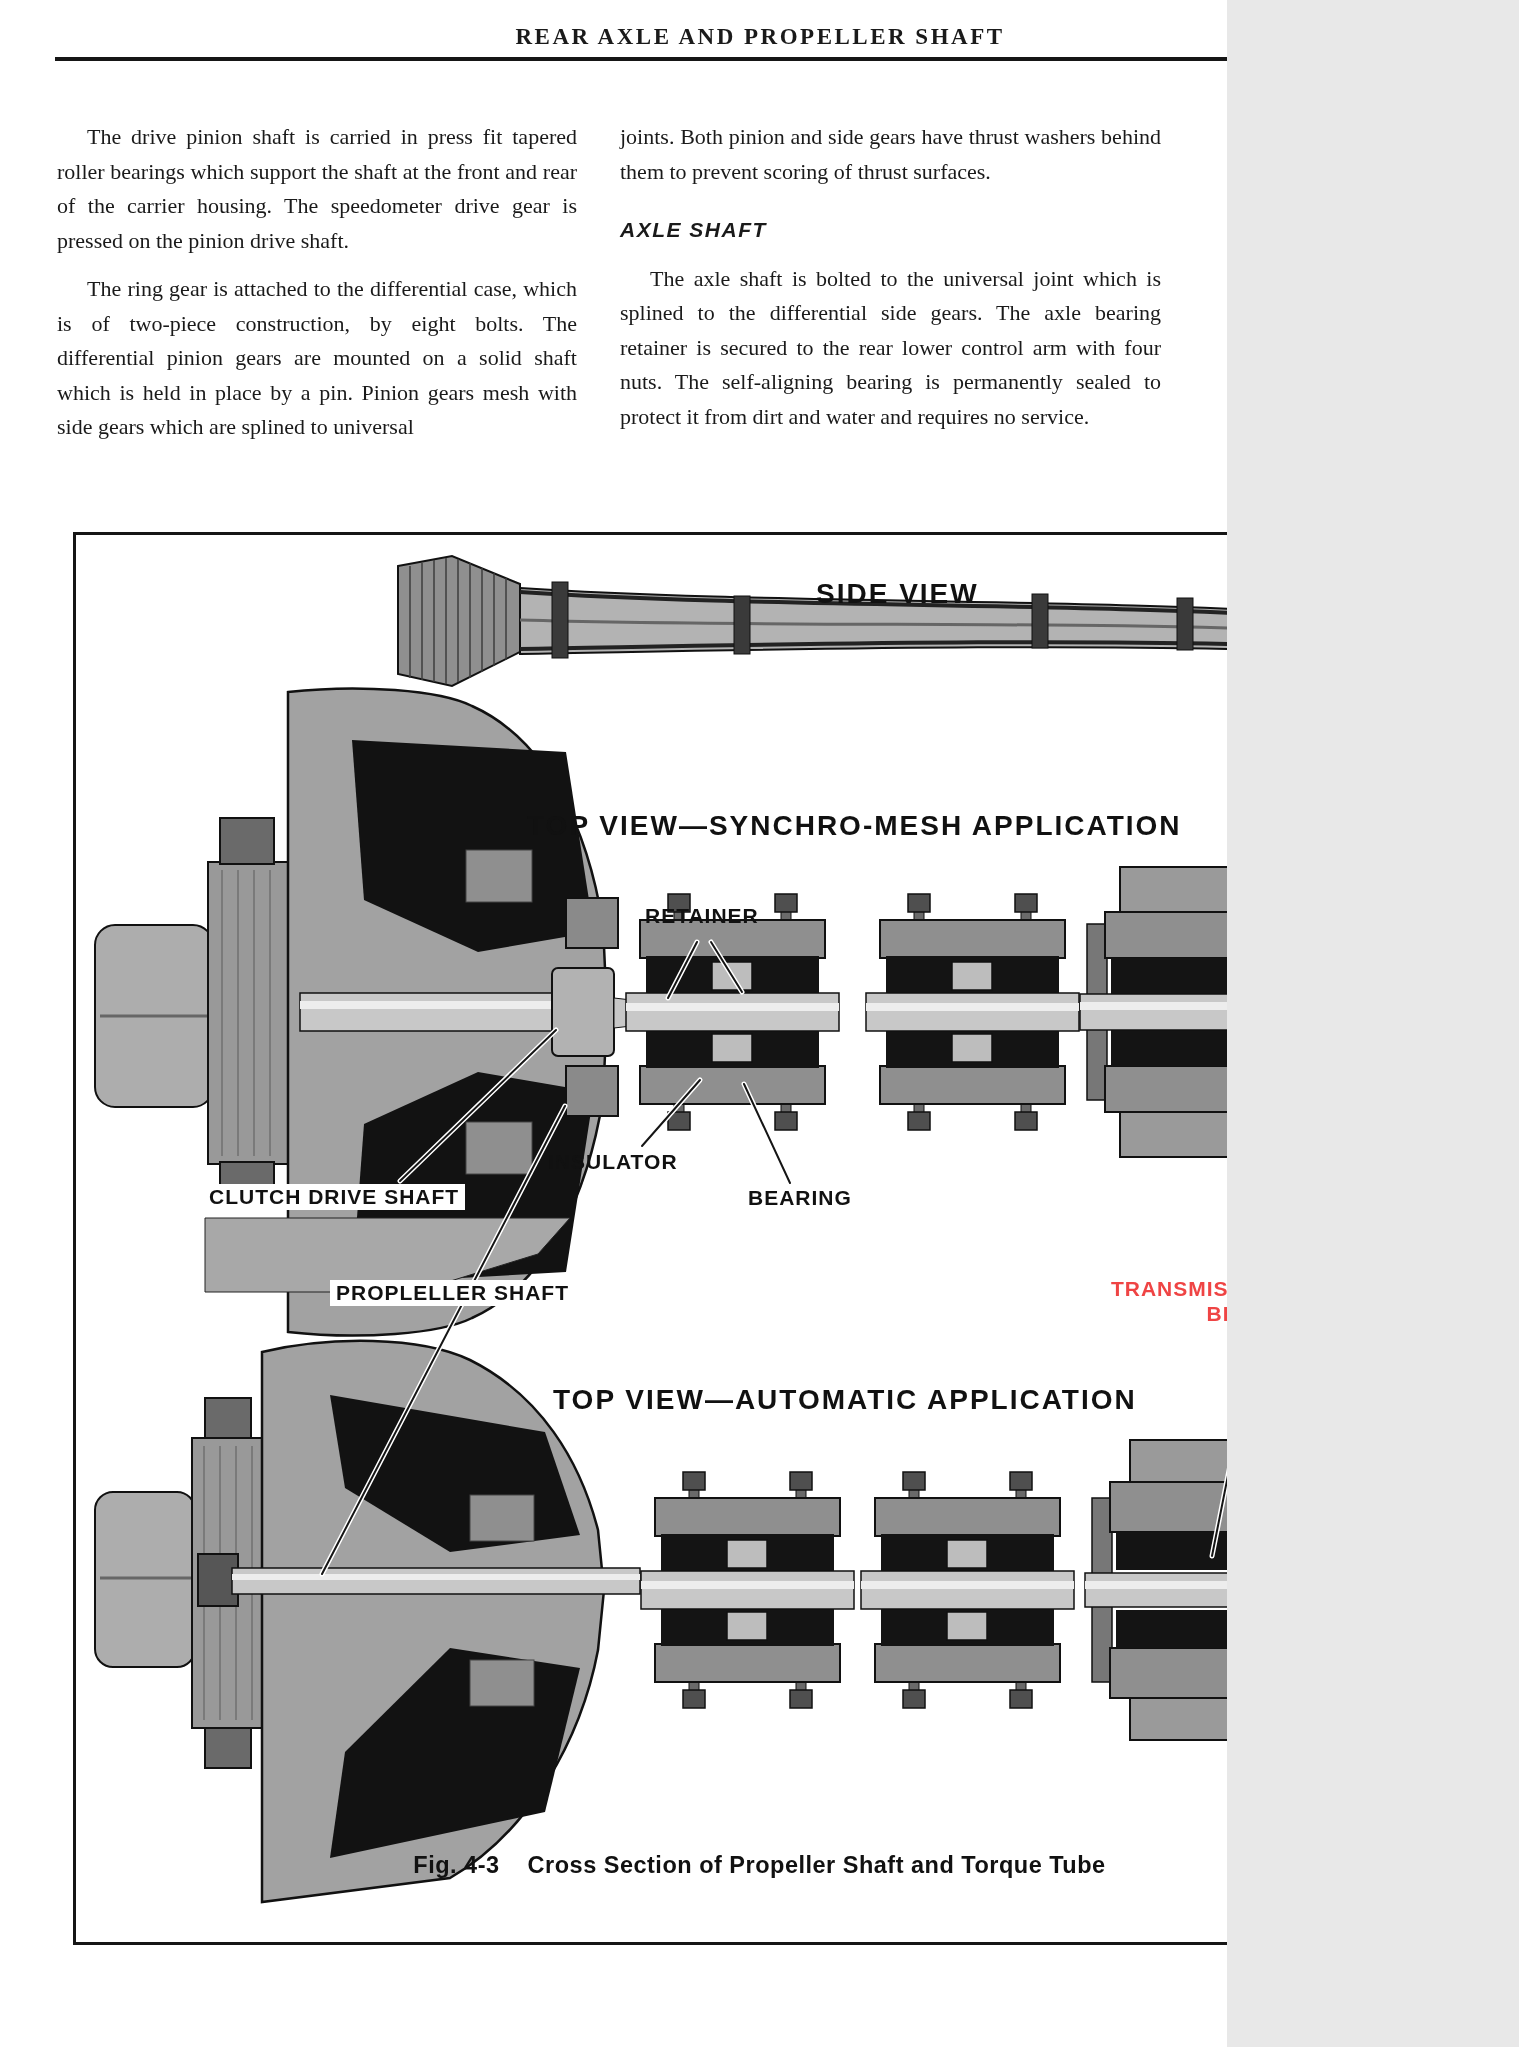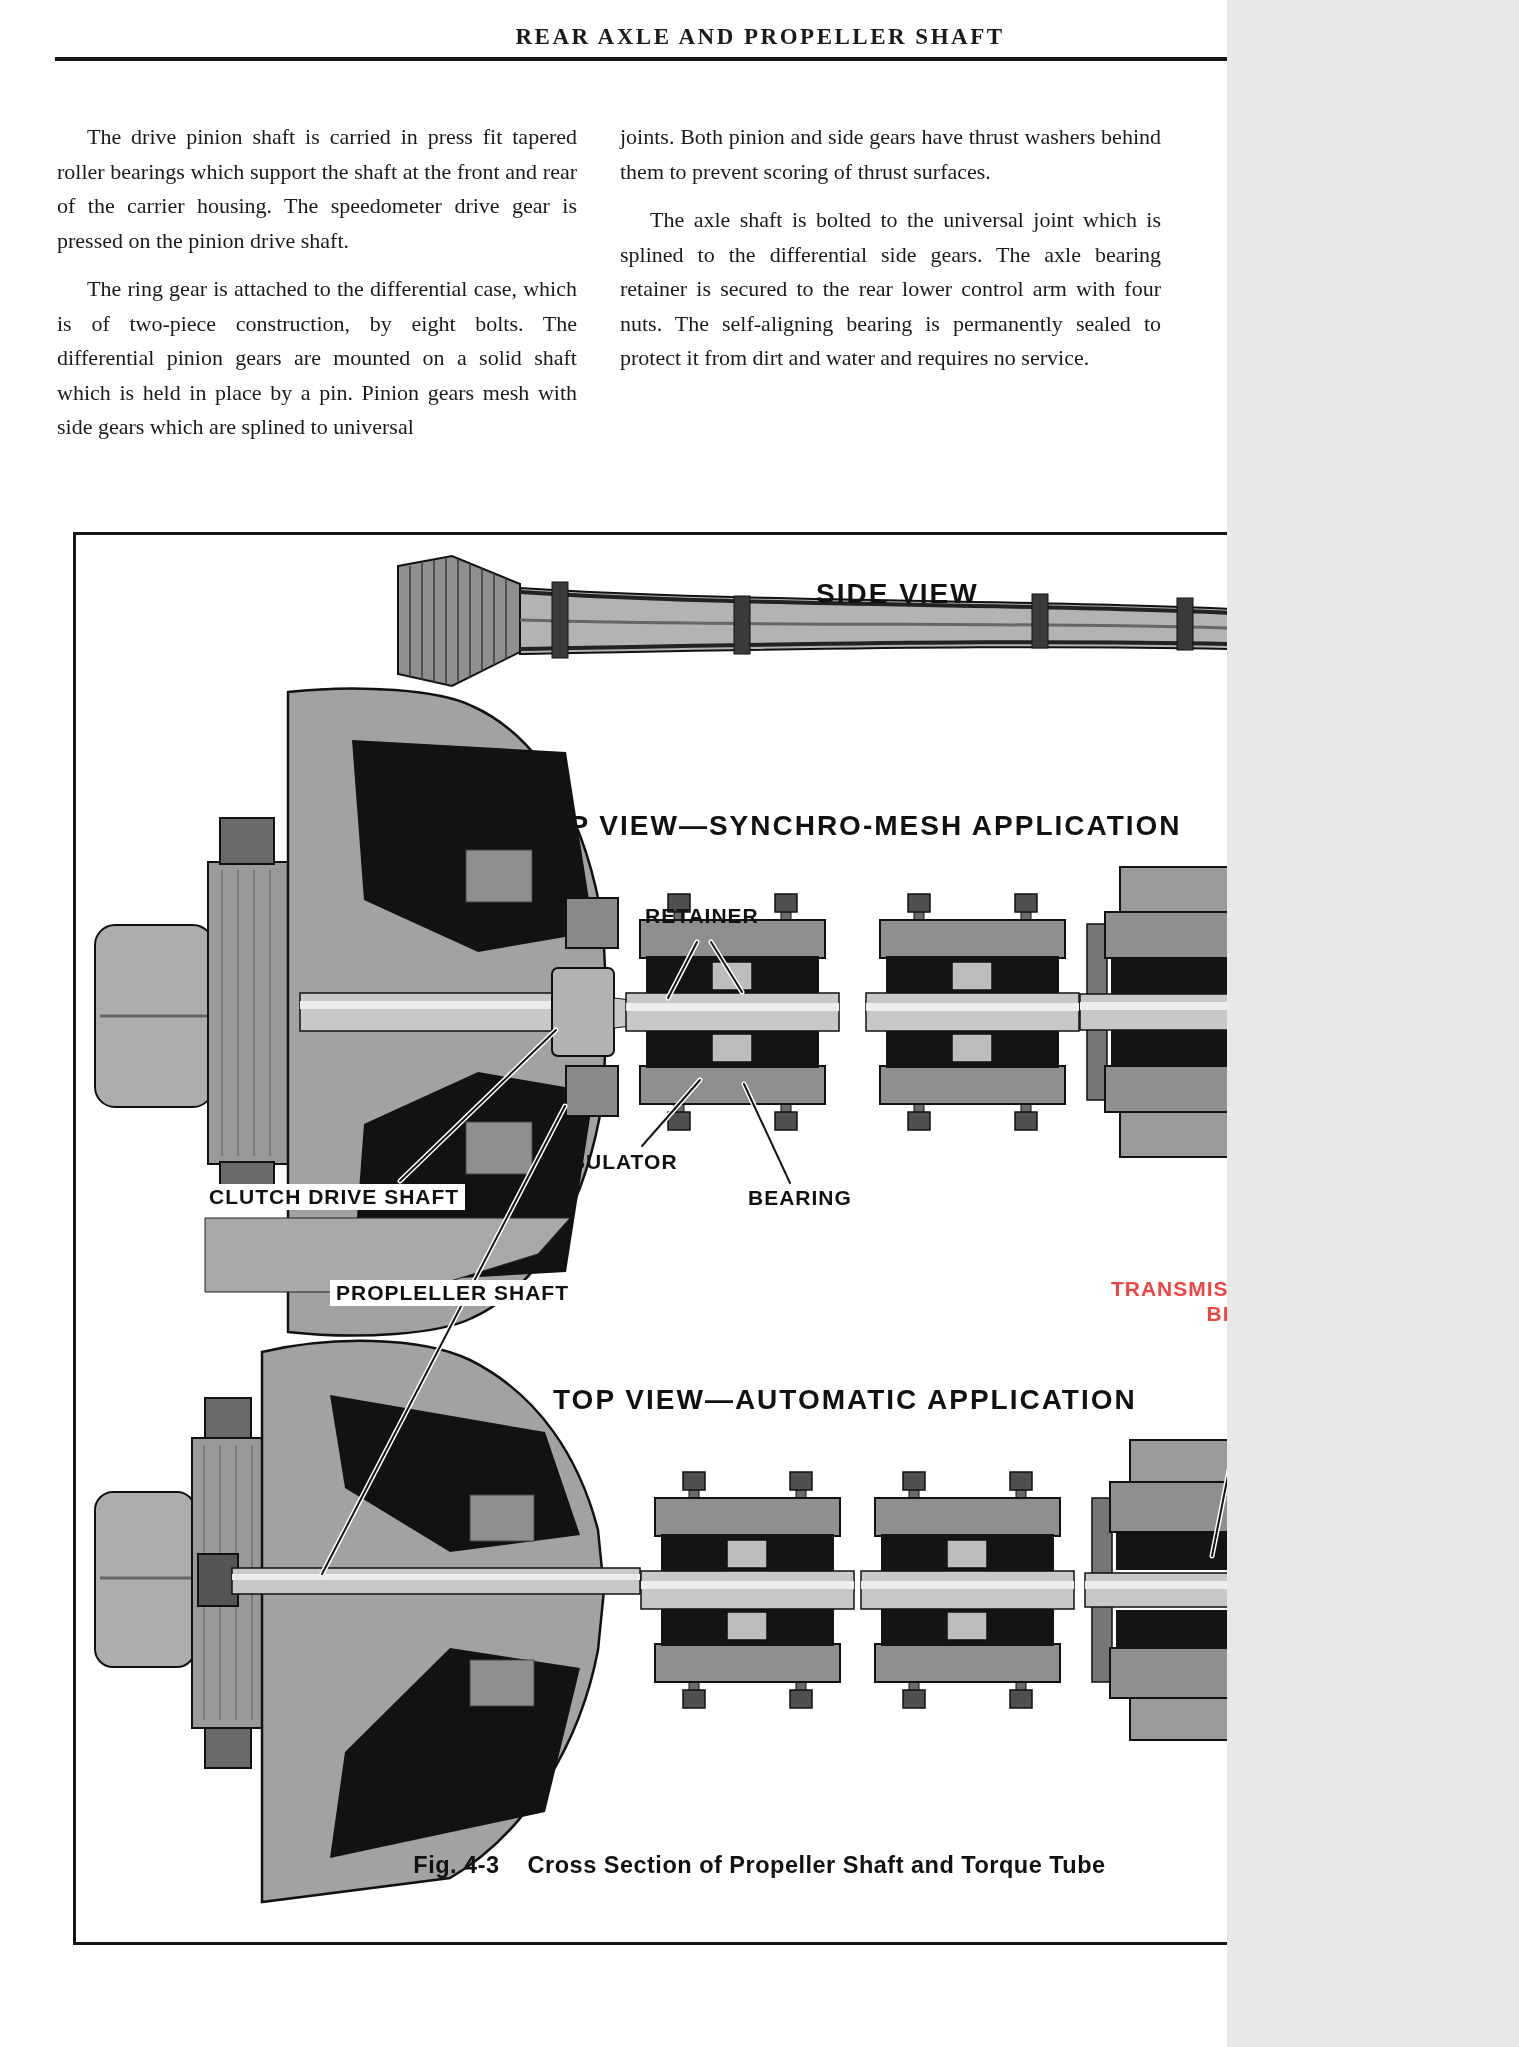--- a/index.html
+++ b/index.html
@@ -41,20 +41,21 @@
   <div class="hdr-title">REAR AXLE AND PROPELLER SHAFT</div>
   <div class="hdr-page">4-3</div>
   <div class="hdr-rule"></div>
 
   <div class="col col-left">
     <p>The drive pinion shaft is carried in press fit tapered roller bearings which support the shaft at the front and rear of the carrier housing. The speedometer drive gear is pressed on the pinion drive shaft.</p>
     <p>The ring gear is attached to the differential case, which is of two-piece construction, by eight bolts. The differential pinion gears are mounted on a solid shaft which is held in place by a pin. Pinion gears mesh with side gears which are splined to universal</p>
   </div>
   <div class="col col-right">
     <p class="noindent">joints. Both pinion and side gears have thrust washers behind them to prevent scoring of thrust surfaces.</p>
+    <div class="subhead">AXLE SHAFT</div>
     <p>The axle shaft is bolted to the universal joint which is splined to the differential side gears. The axle bearing retainer is secured to the rear lower control arm with four nuts. The self-aligning bearing is permanently sealed to protect it from dirt and water and requires no service.</p>
   </div>
 
   <div class="figure-box"></div>
 
   <svg class="art" viewBox="0 0 1519 2047" xmlns="http://www.w3.org/2000/svg">
     <defs>
       <g id="bearing-asm">
         <rect x="34" y="-102" width="10" height="204" fill="#6a6a6a" stroke="#111" stroke-width="1"></rect>
         <rect x="141" y="-102" width="10" height="204" fill="#6a6a6a" stroke="#111" stroke-width="1"></rect>

